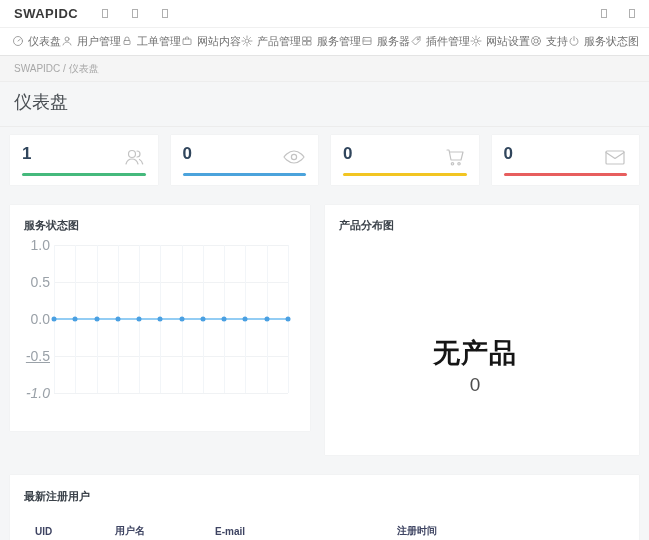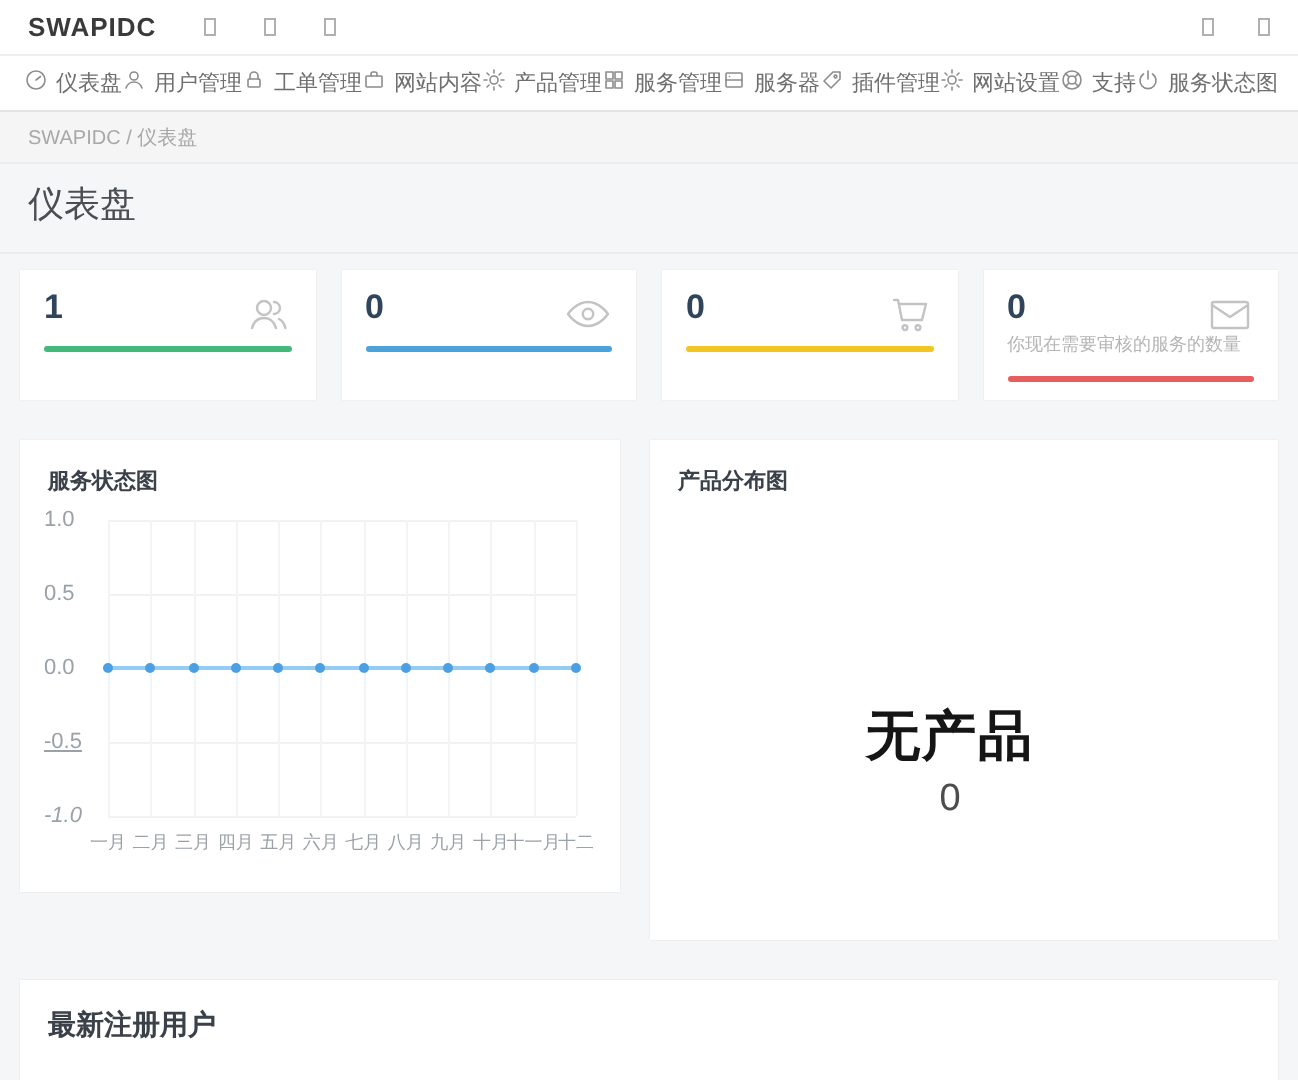--- a/index.html
+++ b/index.html
@@ -42,39 +42,39 @@
 
   
   .panels { display:flex; gap:15px; margin:20px 10px 0; align-items:flex-start; }
   .panel { background:#fff; box-shadow:0 0 1px rgba(0,0,0,.08); }
   .panel-title { font-size:11px; font-weight:bold; color:#3a4149; }
   .service-panel { width:300px; padding:13px 14px 10px; height:226px; }
   .plot-wrap { margin-top:12px; }
   .plot { position:relative; height:148px; margin:0 8px 0 30px; }
   .hgrid { position:absolute; left:0; right:0; height:1px; background:#f0f2f4; }
   .vgrid { position:absolute; top:0; bottom:0; width:1px; background:#f2f5f8; }
-  .ylab { position:absolute; left:-32px; width:28px; 
-    transform:translateY(-50%); font-size:11px; color:#9aa1a8; }
+  .ylab { position:absolute; left:-32px; width:28px; text-align:right;
+    transform:translateY(-50%); font-size:14px; color:#9aa1a8; }
   .cline { position:absolute; left:0; right:0; height:2px; border-radius:1px;
     transform:translateY(-50%); }
   .cdot { position:absolute; width:5px; height:5px; border-radius:50%;
     transform:translate(-50%,-50%); }
   .xlabels { position:relative; height:13px; margin:7px 8px 0 30px; }
   .xlab { position:absolute; transform:translateX(-50%); font-size:9px;
     color:#9aa1a8; white-space:nowrap; }
 
   .product-panel { flex:1; height:250px; padding:13px 14px; position:relative; }
   .product-empty { position:absolute; top:52%; left:0; right:14px; text-align:center; }
   .product-empty-text { font-size:27px; font-weight:bold; color:#151515; letter-spacing:1px; }
   .product-empty-value { font-size:19px; color:#4d4d4d; margin-top:3px; }
 
   
   .table-card { margin:20px 10px 0; background:#fff; box-shadow:0 0 1px rgba(0,0,0,.08);
     padding-bottom:14px; }
-  .table-title { padding:14px 14px 12px; font-size:14px; font-weight:bold; color:#3a4149; }
+  .table-title { padding:14px 14px 12px; font-size:11px; font-weight:bold; color:#3a4149; }
   table { width:100%; border-collapse:collapse; font-size:10px; }
   th { text-align:left; color:#3e4462; font-weight:bold; padding:8px 0 9px;
     border-bottom:1px solid #dcdcdc; }
   th:first-child, td:first-child { padding-left:25px; }
 </style>
 </head>
 <body>
 
 <div class="topbar">
   <span class="logo">SWAPIDC</span>
@@ -204,21 +204,20 @@
           <circle cx="16" cy="18.8" r="1.2"></circle>
         </svg></span>
     <div class="stat-bar" style="background: rgb(242, 197, 34);"></div>
   </div>
   <div class="card">
     <div class="stat-num">0</div>
     <span class="stat-icon"><svg viewBox="0 0 24 24">
           <rect x="3" y="6" width="18" height="13" rx="1"></rect>
           <path d="M3 7.5l9 6 9-6"></path>
         </svg></span>
-    <div class="stat-label">你现在需要审核的服务的数量</div>
     <div class="stat-bar" style="background: rgb(231, 94, 94);"></div>
   </div>
 </div>
 
 <div class="panels">
   <div class="panel service-panel">
     <div class="panel-title">服务状态图</div>
     <div class="plot-wrap">
       <div class="plot">
           <div class="hgrid" style="top: 0%;"></div>
@@ -250,34 +249,20 @@
           <div class="cdot" style="left: 27.2727%; top: 50%; background: rgb(74, 160, 226);"></div>
           <div class="cdot" style="left: 36.3636%; top: 50%; background: rgb(74, 160, 226);"></div>
           <div class="cdot" style="left: 45.4545%; top: 50%; background: rgb(74, 160, 226);"></div>
           <div class="cdot" style="left: 54.5455%; top: 50%; background: rgb(74, 160, 226);"></div>
           <div class="cdot" style="left: 63.6364%; top: 50%; background: rgb(74, 160, 226);"></div>
           <div class="cdot" style="left: 72.7273%; top: 50%; background: rgb(74, 160, 226);"></div>
           <div class="cdot" style="left: 81.8182%; top: 50%; background: rgb(74, 160, 226);"></div>
           <div class="cdot" style="left: 90.9091%; top: 50%; background: rgb(74, 160, 226);"></div>
           <div class="cdot" style="left: 100%; top: 50%; background: rgb(74, 160, 226);"></div>
         </div>
-      <div class="xlabels">
-          <div class="xlab" style="left: 0%;">一月</div>
-          <div class="xlab" style="left: 9.09091%;">二月</div>
-          <div class="xlab" style="left: 18.1818%;">三月</div>
-          <div class="xlab" style="left: 27.2727%;">四月</div>
-          <div class="xlab" style="left: 36.3636%;">五月</div>
-          <div class="xlab" style="left: 45.4545%;">六月</div>
-          <div class="xlab" style="left: 54.5455%;">七月</div>
-          <div class="xlab" style="left: 63.6364%;">八月</div>
-          <div class="xlab" style="left: 72.7273%;">九月</div>
-          <div class="xlab" style="left: 81.8182%;">十月</div>
-          <div class="xlab" style="left: 90.9091%;">十一月</div>
-          <div class="xlab" style="left: 100%;">十二</div>
-        </div>
     </div>
   </div>
   <div class="panel product-panel">
     <div class="panel-title">产品分布图</div>
     <div class="product-empty">
       <div class="product-empty-text">无产品</div>
       <div class="product-empty-value">0</div>
     </div>
   </div>
 </div>

